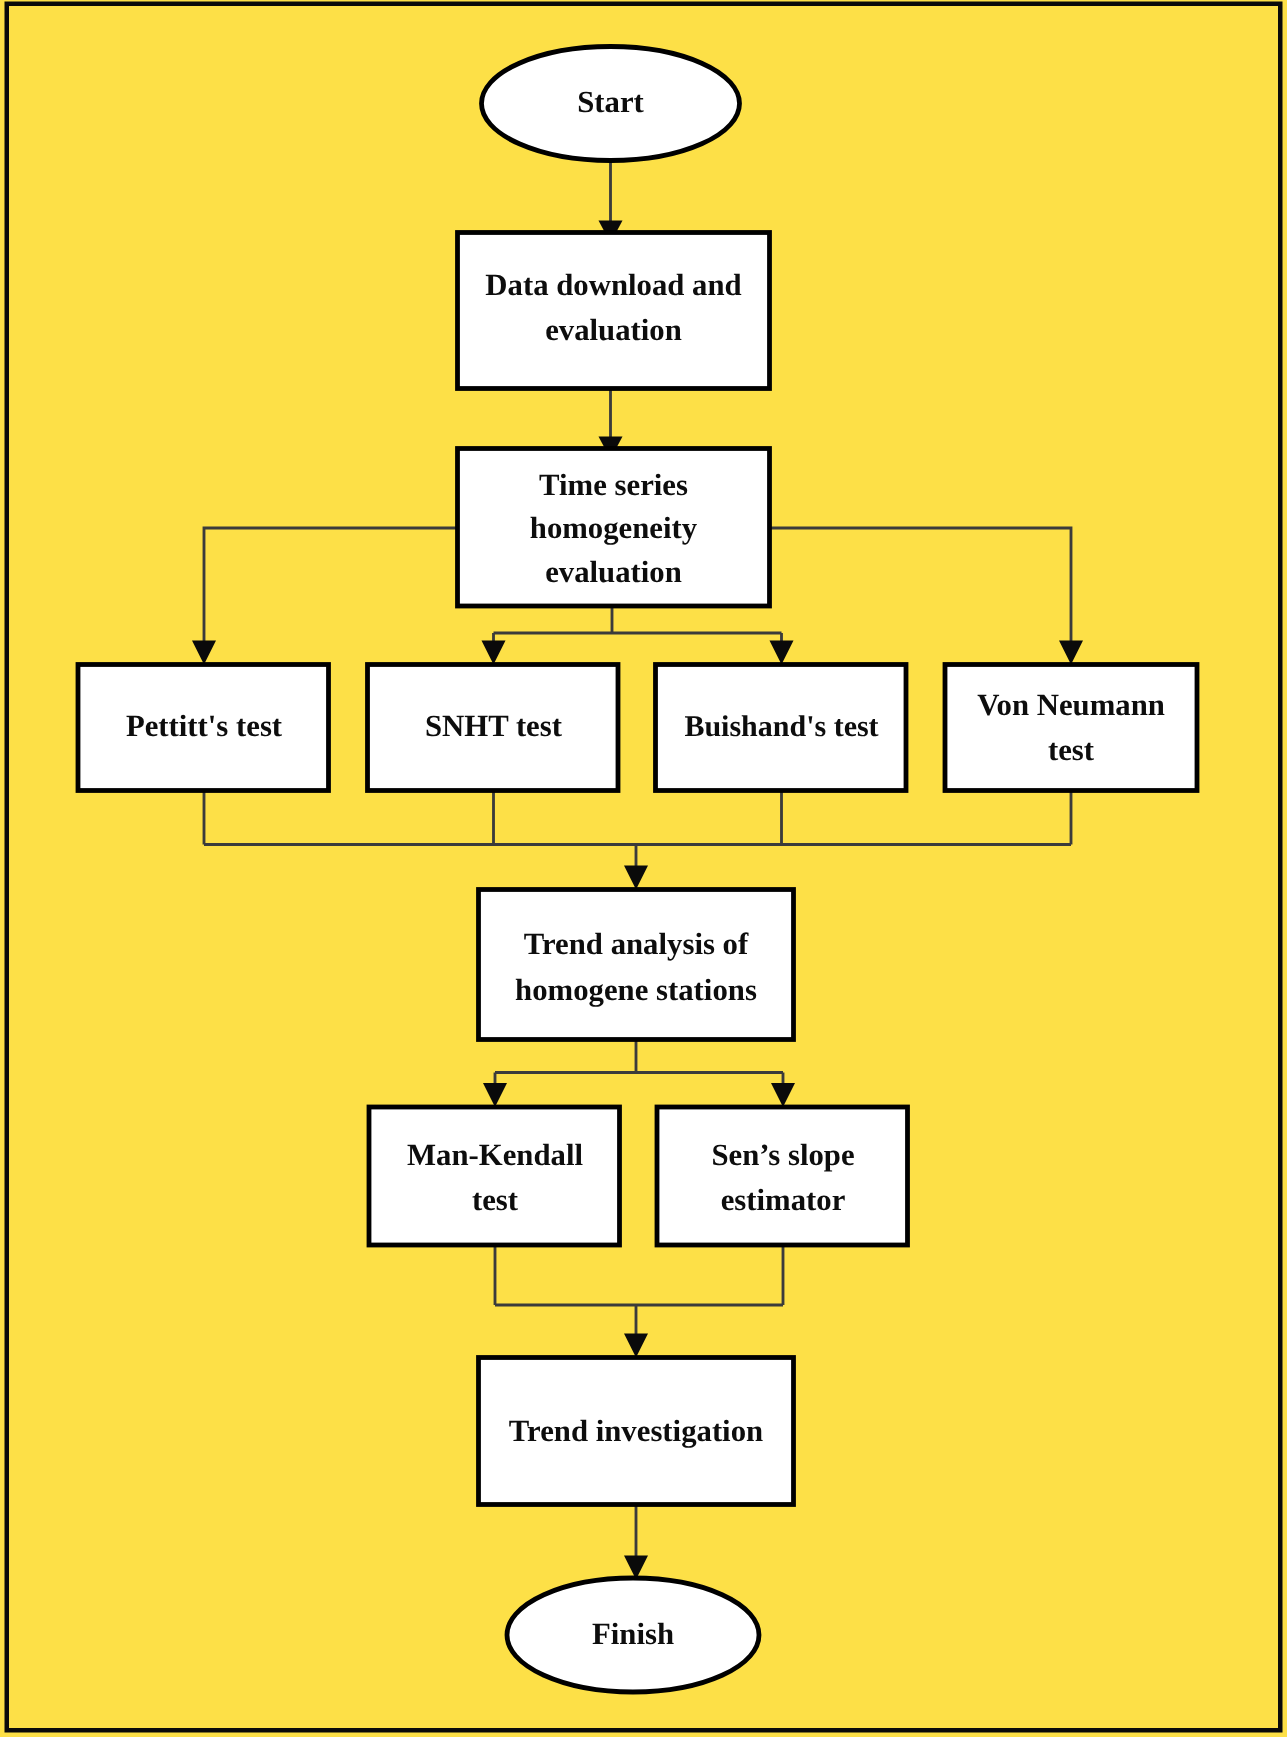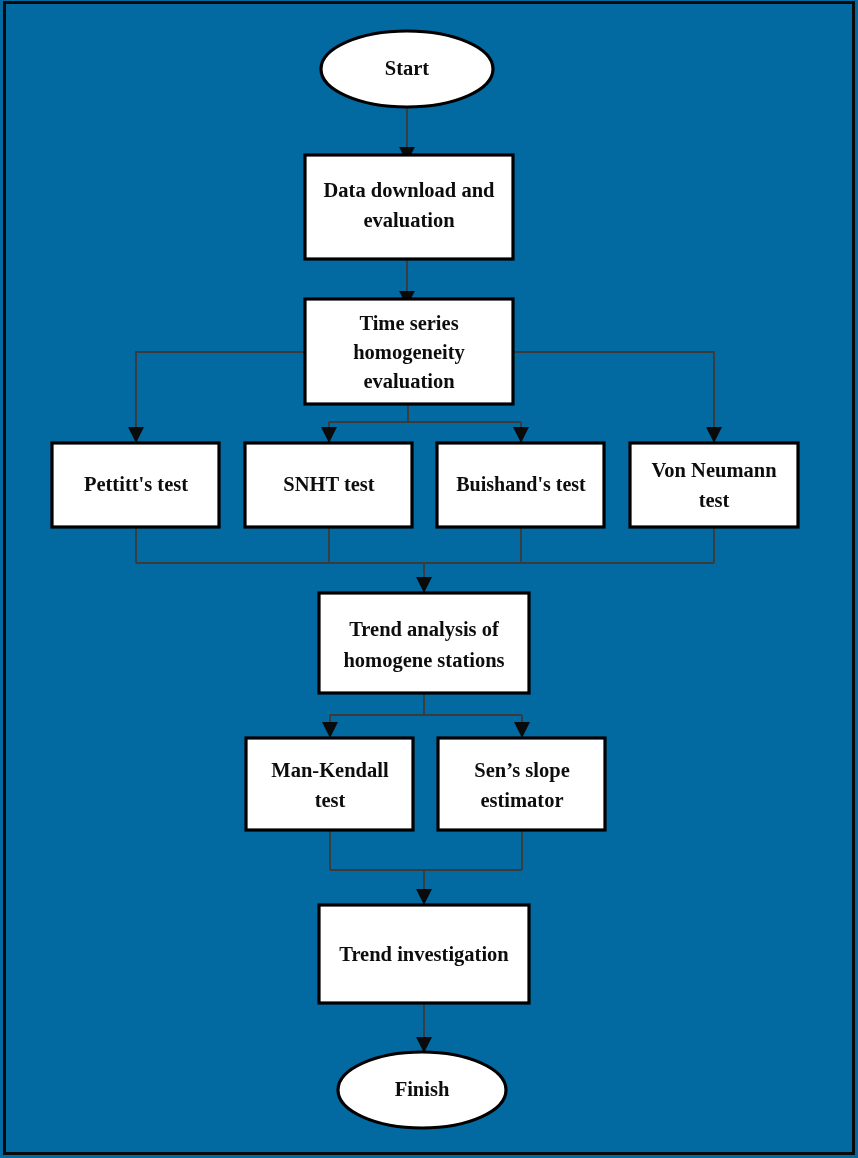--- a/index.html
+++ b/index.html
@@ -9,21 +9,21 @@
   }
   body {
     width: 858px;
     height: 1158px;
     font-family: "Liberation Serif", "DejaVu Serif", serif;
   }
   #flowchart-root {
     position: relative;
     width: 858px;
     height: 1158px;
-    background: #0369a1;
+    background: #fde047;
     overflow: hidden;
   }
   svg.chart-svg {
     display: block;
     width: 858px;
     height: 1158px;
   }
   .frame-border {
     fill: none;
     stroke: #0a0a0a;

